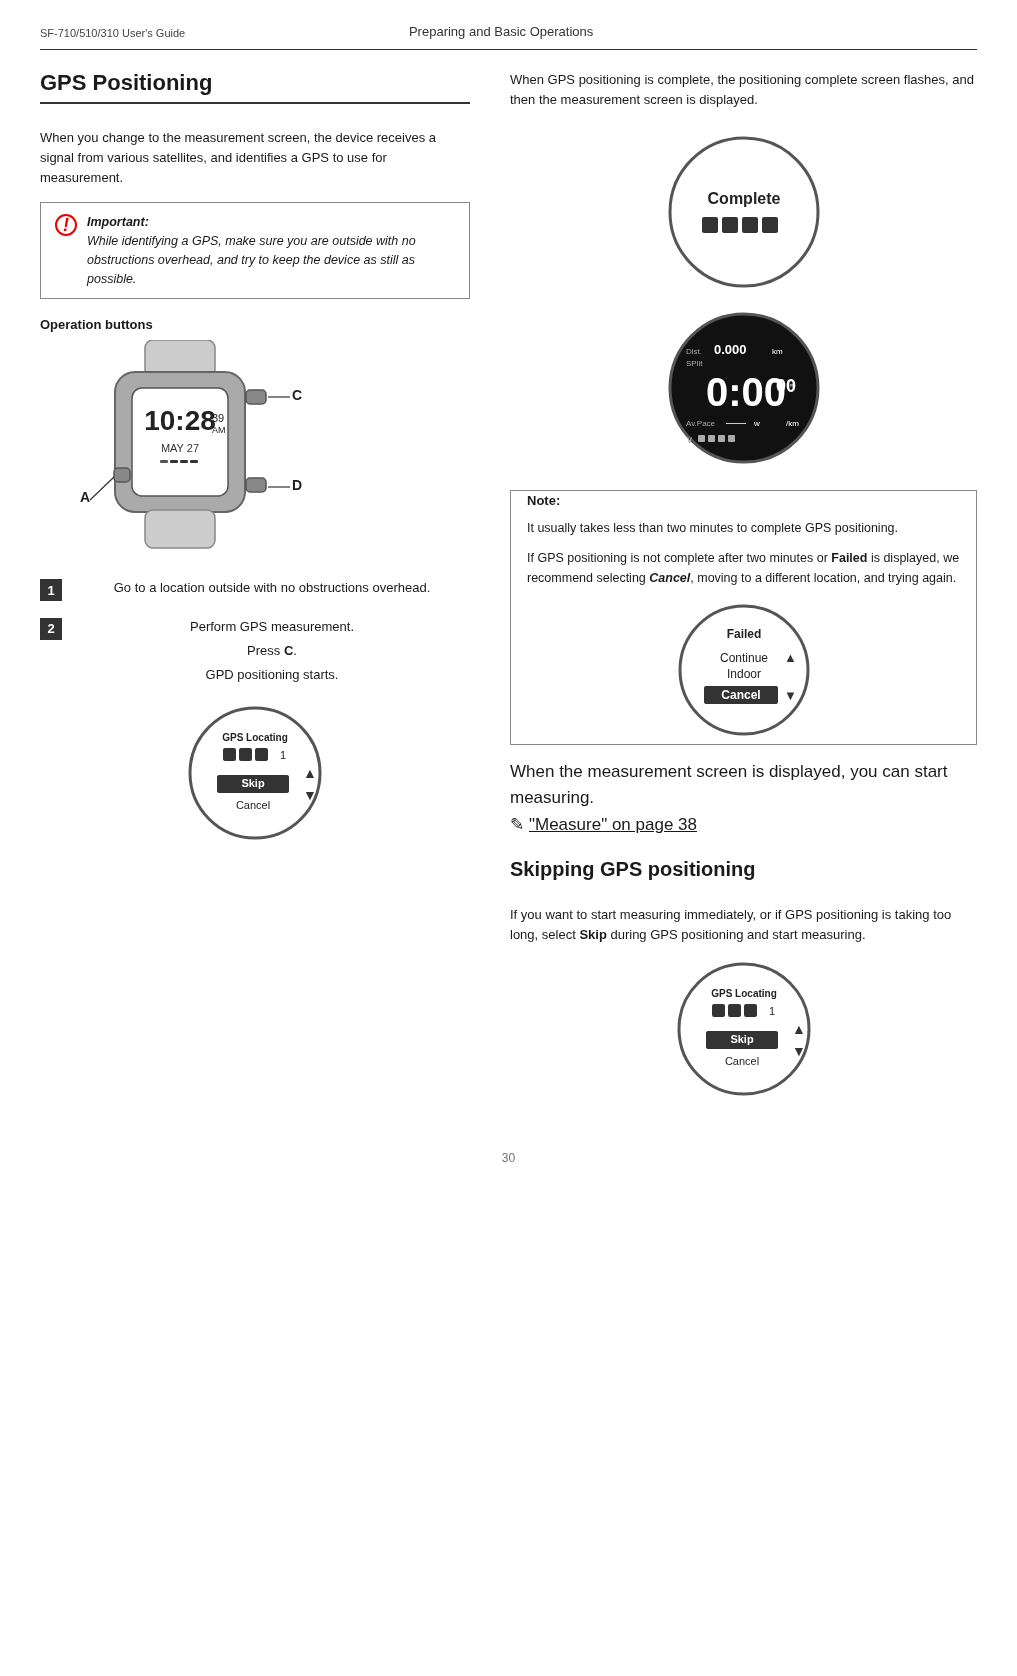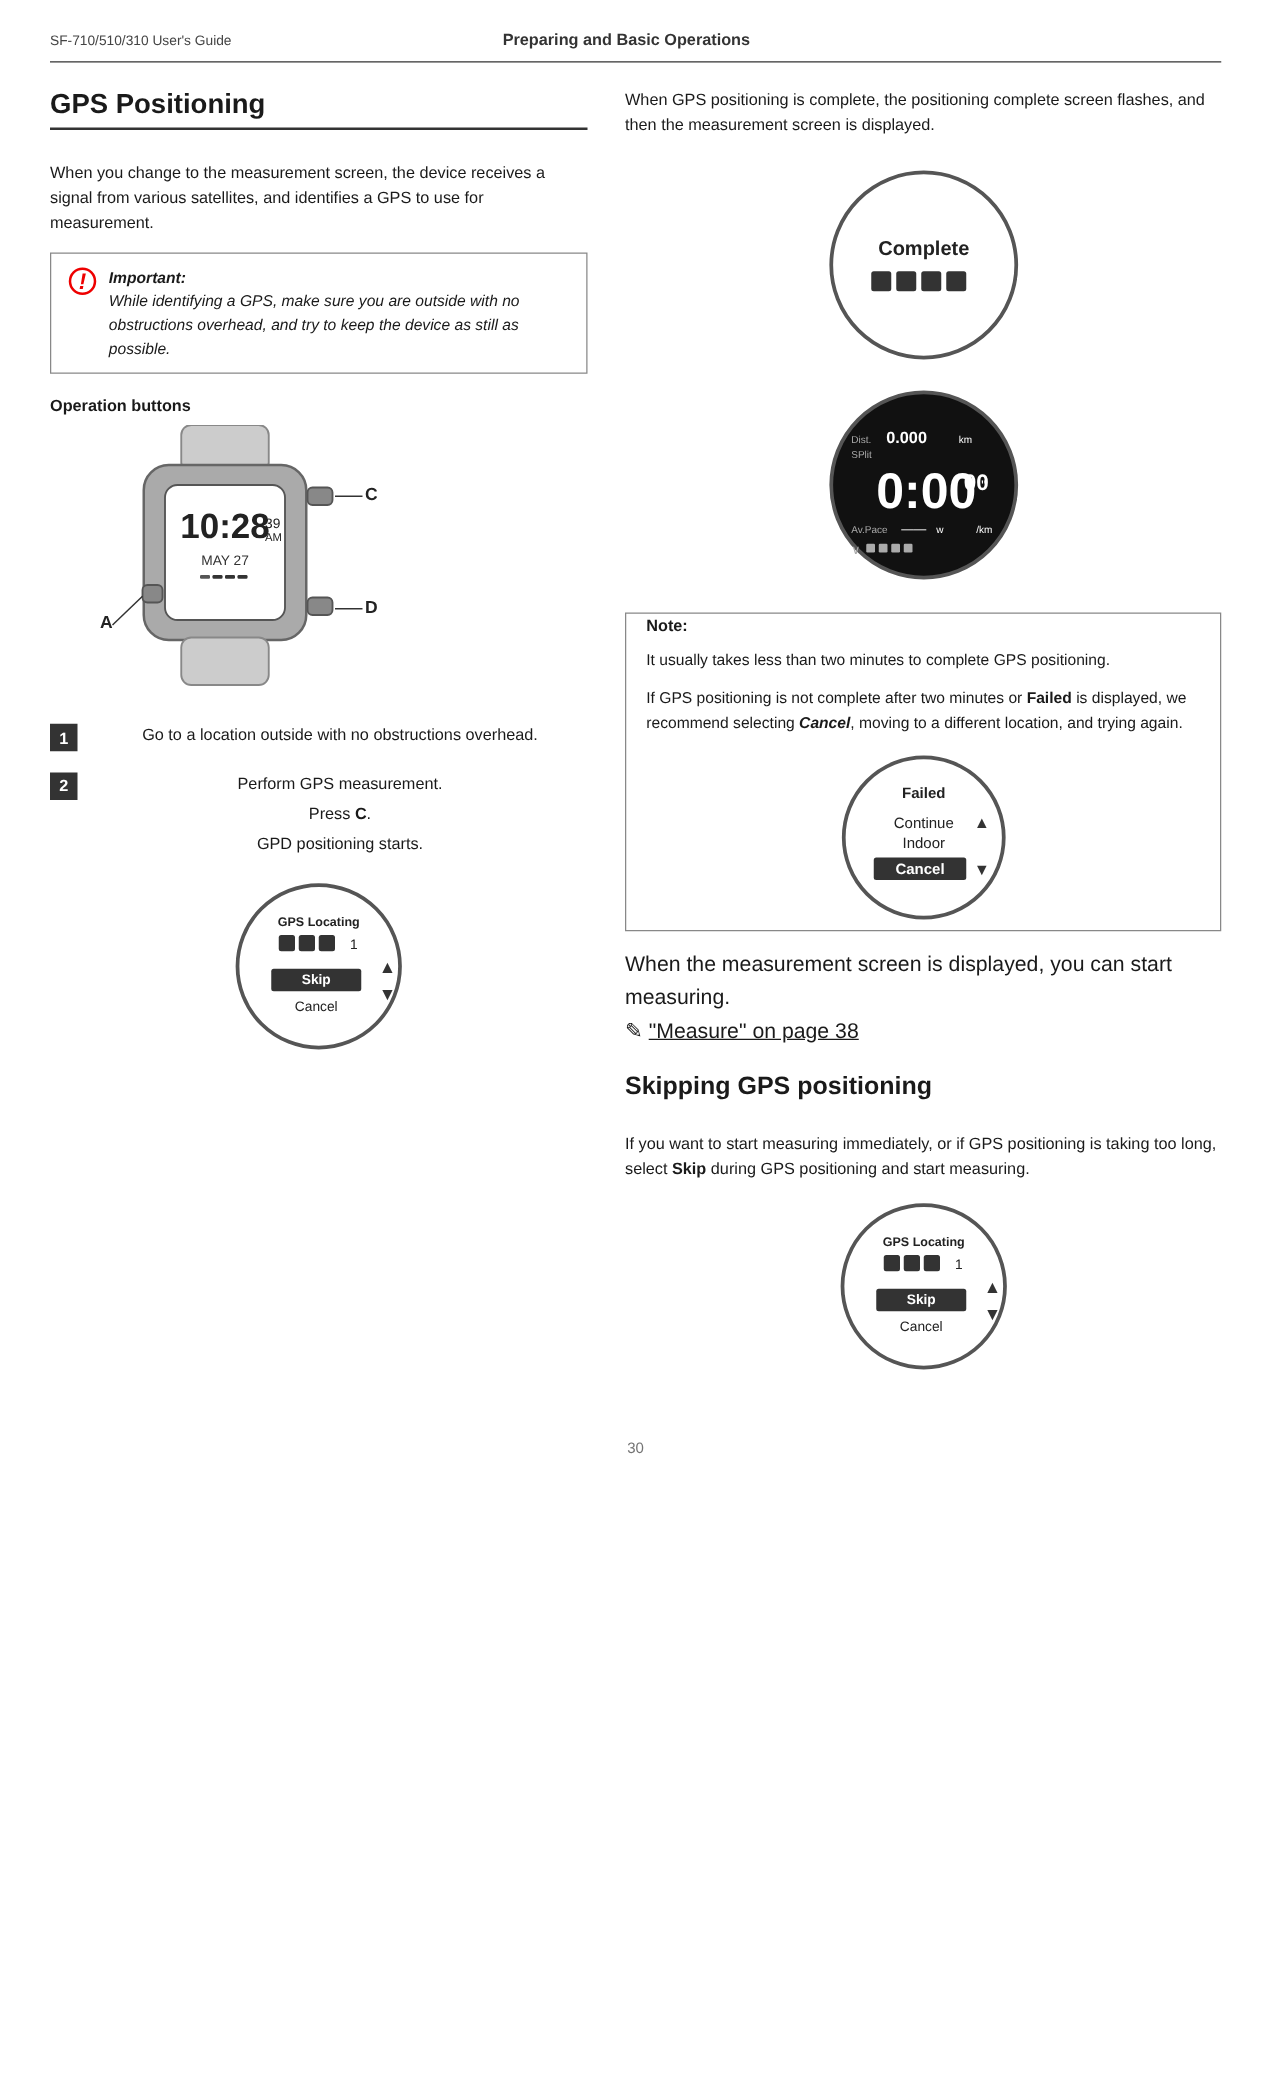--- a/index.html
+++ b/index.html
@@ -15,36 +15,36 @@
     .page-header {
       display: flex;
       justify-content: space-between;
       align-items: flex-end;
       padding: 10px 40px 6px 40px;
       font-size: 12px;
       color: #333;
       margin-top: 14px;
     }
     .page-header-title {
-      font-weight: bold;
+      font-weight: normal;
       text-align: center;
       flex: 1;
       font-size: 13px;
     }
     .header-left { font-size: 11px; color: #444; }
     .divider-line {
       border: none;
       border-top: 1px solid #333;
       margin: 4px 40px 0 40px;
     }
     .content-area {
       display: flex;
       flex-direction: row;
       padding: 20px 40px 30px 40px;
-      gap: 30px;
+      gap: 40px;
     }
     .left-col {
       flex: 0 0 430px;
       max-width: 430px;
     }
     .right-col {
       flex: 1;
     }
     .section-title {
       font-size: 22px;

